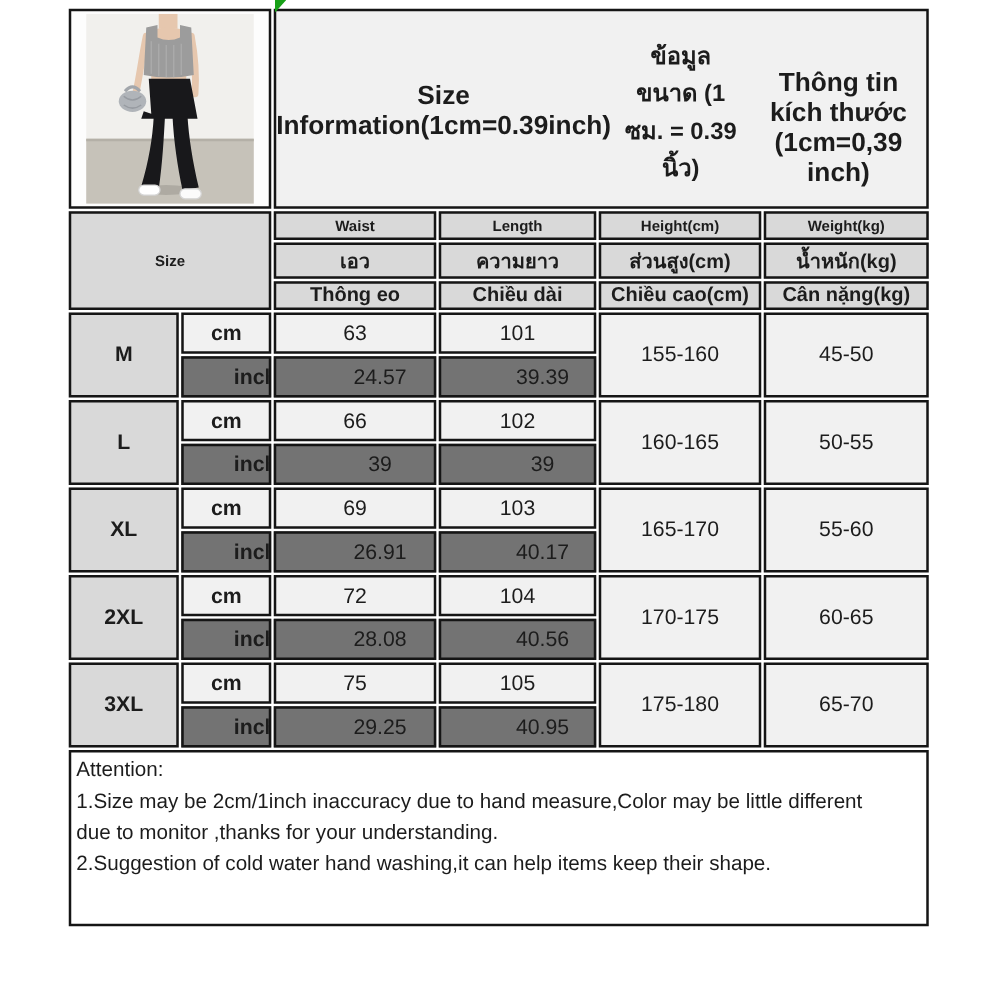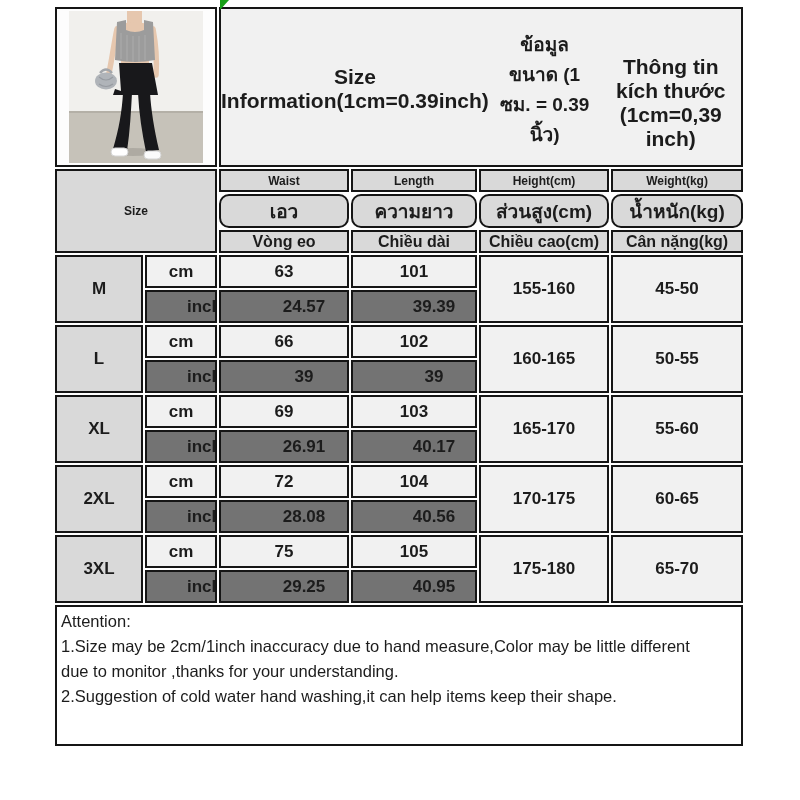--- a/index.html
+++ b/index.html
@@ -37,29 +37,29 @@
   
   .photo-cell { height:156px; background:#fdfdfd; padding:2px; }
   .title-cell { background:#f1f1f1; }
   .title-wrap { display:flex; flex-direction:row; justify-content:center; align-items:center; height:100%; gap:9px; padding:6px 0 2px 0; }
   .title-en { font-weight:bold; font-size:21px; letter-spacing:0; }
   .title-th { font-weight:bold; font-size:19px; }
   .title-vi { font-weight:bold; font-size:21px;margin-top:28px; }
 
   
   .hdr-row td { height:23px; font-weight:bold; font-size:12px; }
-  .hdr-th  td { font-size:19px;border-radius:10px; }
+  .hdr-th  td { font-size:16px; }
   .hdr-vi  td { font-size:16px; }
   .size-big { font-size:31px; font-weight:bold; }
 
   
   .data-row td { height:33px; font-size:17px; }
   .c-size  { font-weight:bold; font-size:17px; }
   .c-unit  { font-weight:bold; font-size:16px; }
-  .c-val, .c-range { font-weight:bold; }
+  .c-val, .c-range { font-weight:normal; }
 
   
   .note-cell {
     height:141px;
     background:#fff;
     text-align:left;
     vertical-align:top;
     padding:2px 4px;
     margin-top:38px;
   }
@@ -142,21 +142,21 @@
         <td class="bg-gray">Height(cm)</td>
         <td class="bg-gray">Weight(kg)</td>
       </tr>
       <tr class="hdr-row hdr-th">
         <td class="bg-gray">เอว</td>
         <td class="bg-gray">ความยาว</td>
         <td class="bg-gray">ส่วนสูง(cm)</td>
         <td class="bg-gray">น้ำหนัก(kg)</td>
       </tr>
       <tr class="hdr-row hdr-vi">
-        <td class="bg-gray">Vòng eo</td>
+        <td class="bg-gray">Thông eo</td>
         <td class="bg-gray">Chiều dài</td>
         <td class="bg-gray">Chiều cao(cm)</td>
         <td class="bg-gray">Cân nặng(kg)</td>
       </tr>
 
       <tr class="data-row">
         <td class="bg-gray c-size" rowspan="2">M</td>
         <td class="bg-light c-unit">cm</td>
         <td class="bg-light c-val">63</td>
         <td class="bg-light c-val">101</td>

